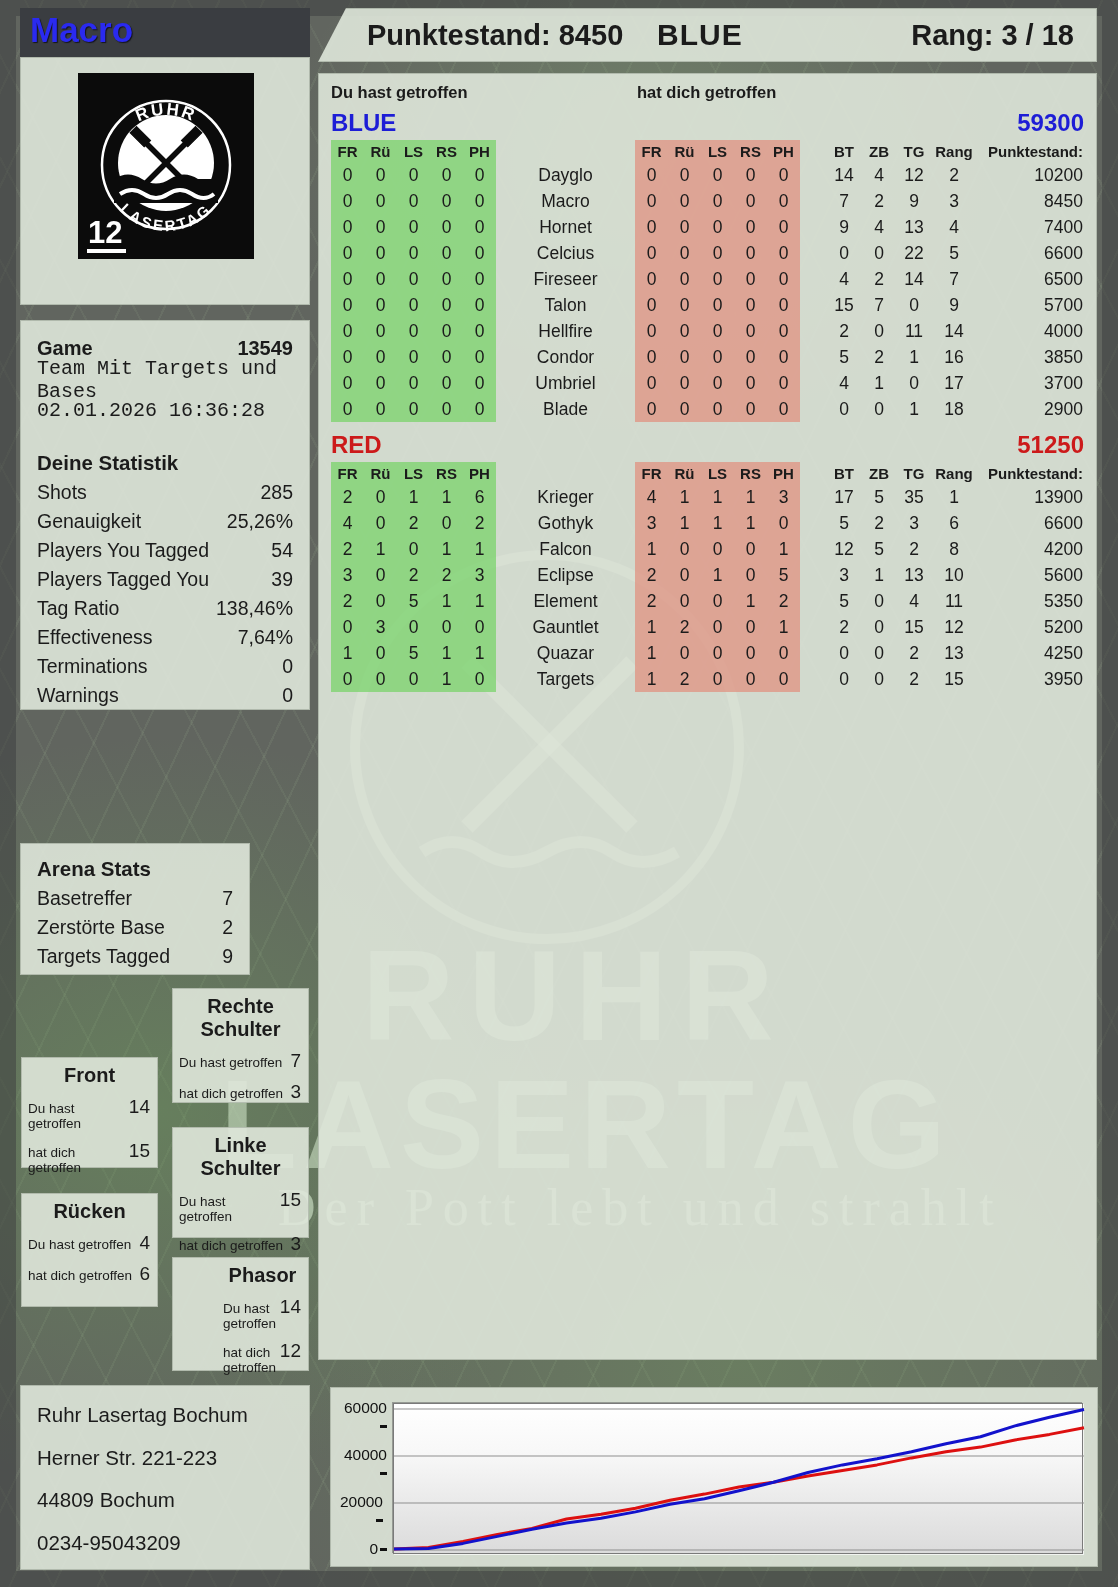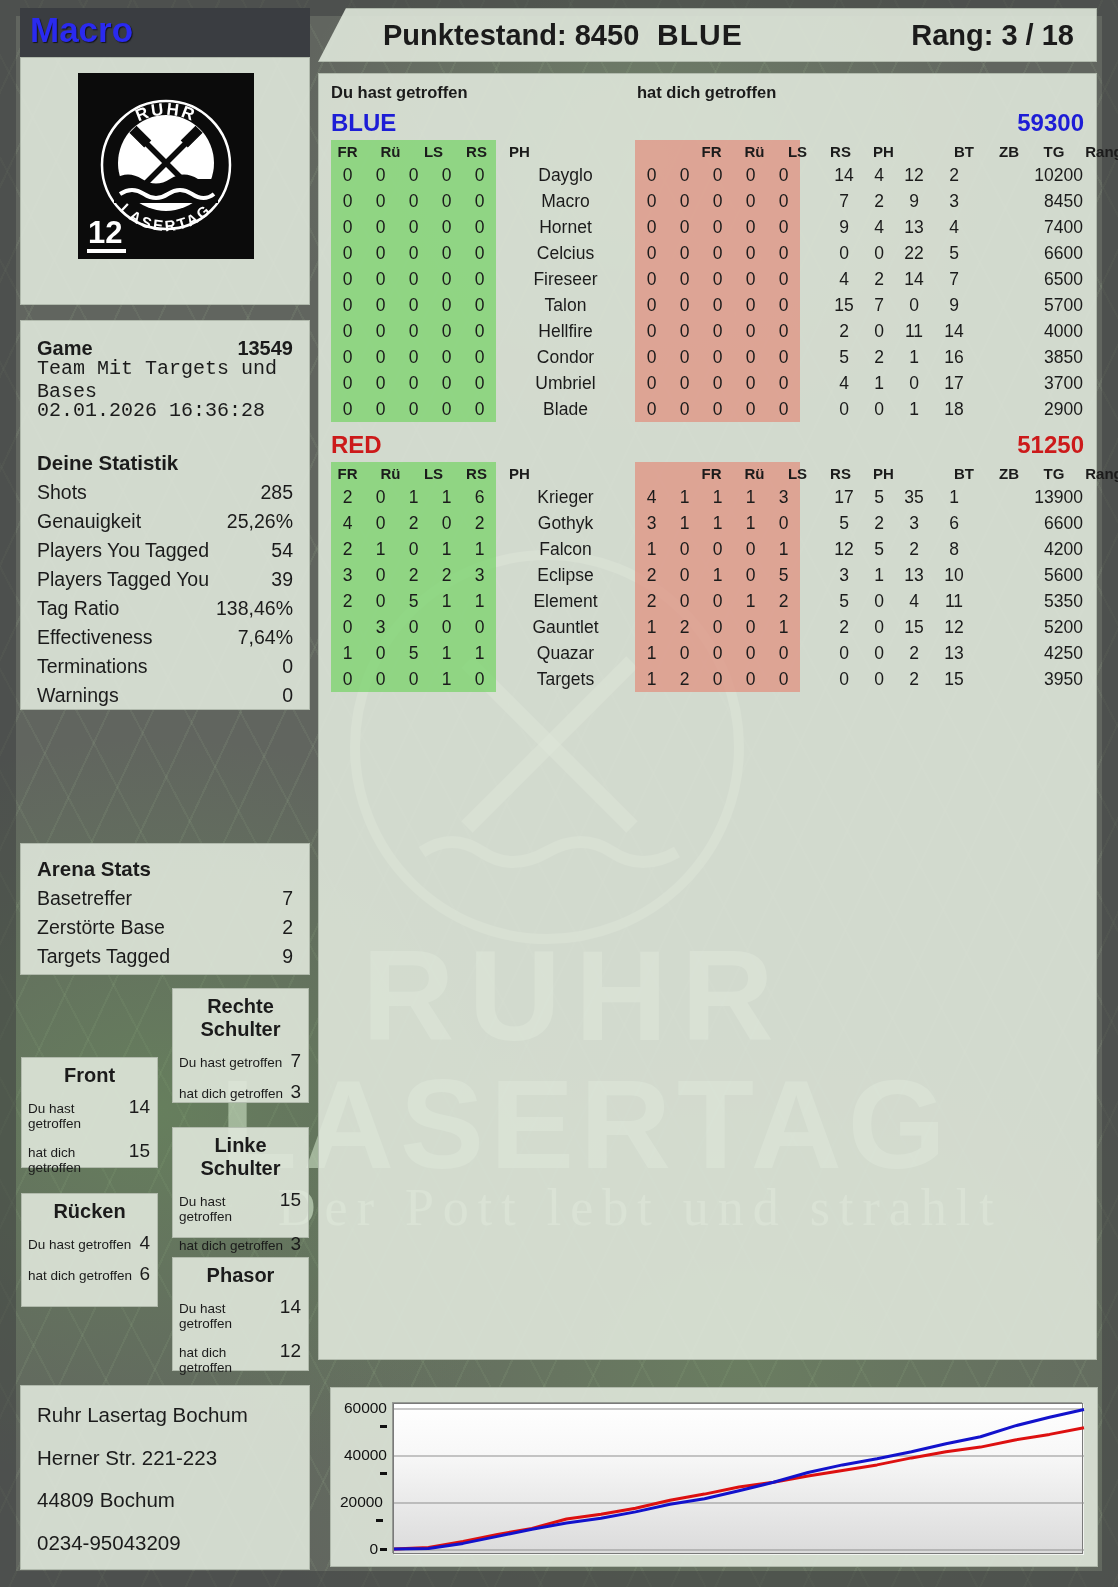--- a/index.html
+++ b/index.html
@@ -23,58 +23,58 @@
   .wm-tagline{left:278px;top:1178px;font-family:"Liberation Serif",serif;font-size:52px;letter-spacing:9px;color:rgba(226,245,219,0.55);}
   .wm-logo{left:332px;top:542px;}
   
   .panel{position:absolute;z-index:1;background:rgba(223,231,218,0.9);border:1px solid rgba(122,132,117,0.38);}
   .header-left{left:20px;top:8px;width:290px;height:49px;background:#3a3d41;border:none;}
   .header-left .macro{font-size:35px;font-weight:700;color:#2a2af0;padding:2px 0 0 10px;text-shadow:1px 1px 1px #14141e;}
   .logo-panel{left:20px;top:57px;width:290px;height:248px;}
   .logo-sq{position:absolute;left:57px;top:15px;width:176px;height:186px;background:#0b0b0b;}
   .logo-badge{position:absolute;left:9px;bottom:6px;color:#fff;font-size:31px;font-weight:700;border-bottom:4px solid #fff;padding:0 4px 1px 1px;line-height:1;}
   .top-bar{left:318px;top:8px;width:779px;height:54px;clip-path:polygon(28px 0,100% 0,100% 100%,0 100%);display:flex;align-items:center;position:absolute;}
-  .tb-punkte{margin-left:64px;font-size:29px;font-weight:700;}
+  .tb-punkte{margin-left:48px;font-size:29px;font-weight:700;}
   .tb-team{position:absolute;left:338px;font-size:30px;font-weight:800;letter-spacing:1px;}
   .tb-rang{margin-left:auto;margin-right:22px;font-size:29px;font-weight:700;}
   
   .main-panel{left:318px;top:73px;width:779px;height:1287px;}
   .strip{position:relative;height:34px;}
   .strip .lt{position:absolute;left:12px;top:9px;font-weight:700;font-size:16.5px;}
   .strip .rt{position:absolute;left:318px;top:9px;font-weight:700;font-size:16.5px;}
   .sec{display:flex;justify-content:space-between;align-items:center;padding:0 12px;height:30px;font-size:24px;font-weight:800;}
   .sec.red-sec{margin-top:8px;gap:20px;}
   .tbl{position:relative;margin:2px 12px 0;}
   .tbl .bg-green{position:absolute;left:0;top:0;bottom:0;width:165px;background:rgba(118,210,102,0.72);}
   .tbl .bg-red{position:absolute;left:304px;top:0;bottom:0;width:165px;background:rgba(224,143,126,0.72);}
   .row{position:relative;display:grid;height:26px;align-items:center;
        grid-template-columns:33px 33px 33px 33px 33px 139px 33px 33px 33px 33px 33px 26px 36px 34px 36px 44px 1fr;
        font-size:17.5px;}
-  .row.head{height:22px;font-size:15px;font-weight:600;gap:10px;}
+  .row.head{height:22px;font-size:15px;font-weight:600;}
   .row .c{text-align:center;white-space:nowrap;}
   .row .c.pk{text-align:right;padding-right:1px;}
   
   .game-panel{left:20px;top:320px;width:290px;height:390px;padding:12px 16px;}
   .kv{display:flex;justify-content:space-between;align-items:center;}
   .game-panel .line{height:31px;font-size:20px;display:flex;align-items:center;font-family:Liberation Mono, monospace;}
   .game-panel .kv{height:31px;font-size:20px;}
   .bold{font-weight:700;}
   .spacer22{height:22px;}
   .stat-title{height:30px;font-size:20.5px;font-weight:700;display:flex;align-items:center;}
   .stat-rows .kv{height:29px;font-size:19.5px;}
-  .arena-panel{left:20px;top:843px;width:290px;height:132px;padding:10px 16px;}
+  .arena-panel{left:20px;top:843px;width:230px;height:132px;padding:10px 16px;}
   .address-panel{left:20px;top:1385px;width:290px;height:185px;padding:8px 16px;}
   .address-panel .line{font-size:20.5px;line-height:42.5px;white-space:nowrap;}
   
   .zone{position:absolute;z-index:1;width:137px;background:rgba(223,231,218,0.9);border:1px solid rgba(122,132,117,0.38);}
   .z-front{left:21px;top:1057px;height:111px;}
   .z-ruecken{left:21px;top:1193px;height:114px;}
   .z-rechte{left:172px;top:988px;height:115px;}
   .z-linke{left:172px;top:1127px;height:111px;}
-  .z-phasor{left:172px;top:1257px;height:114px;}
+  .z-phasor{left:172px;top:1257px;height:114px;padding-left:44px;}
   .zone .ztitle{text-align:center;font-weight:700;font-size:20px;margin-top:6px;}
   .zone .zkv{display:flex;justify-content:space-between;align-items:baseline;padding:0 7px 0 6px;margin-top:9px;}
   .zone .zkv .zl{font-size:13.5px;}
   .zone .zkv .zv{font-size:19px;}
   
   .chart-panel{left:330px;top:1387px;width:768px;height:180px;}
   .plot{position:absolute;left:62px;top:15px;width:690px;height:151px;
         background:linear-gradient(180deg,#ffffff 0%,#f7f7f7 35%,#dbdbdb 100%);
         border:1px solid #7a7a7a;box-shadow:1px 1px 0 rgba(255,255,255,0.7), -1px -1px 0 rgba(90,90,90,0.5);}
   .plot svg{position:absolute;left:0;top:0;overflow:visible;}

